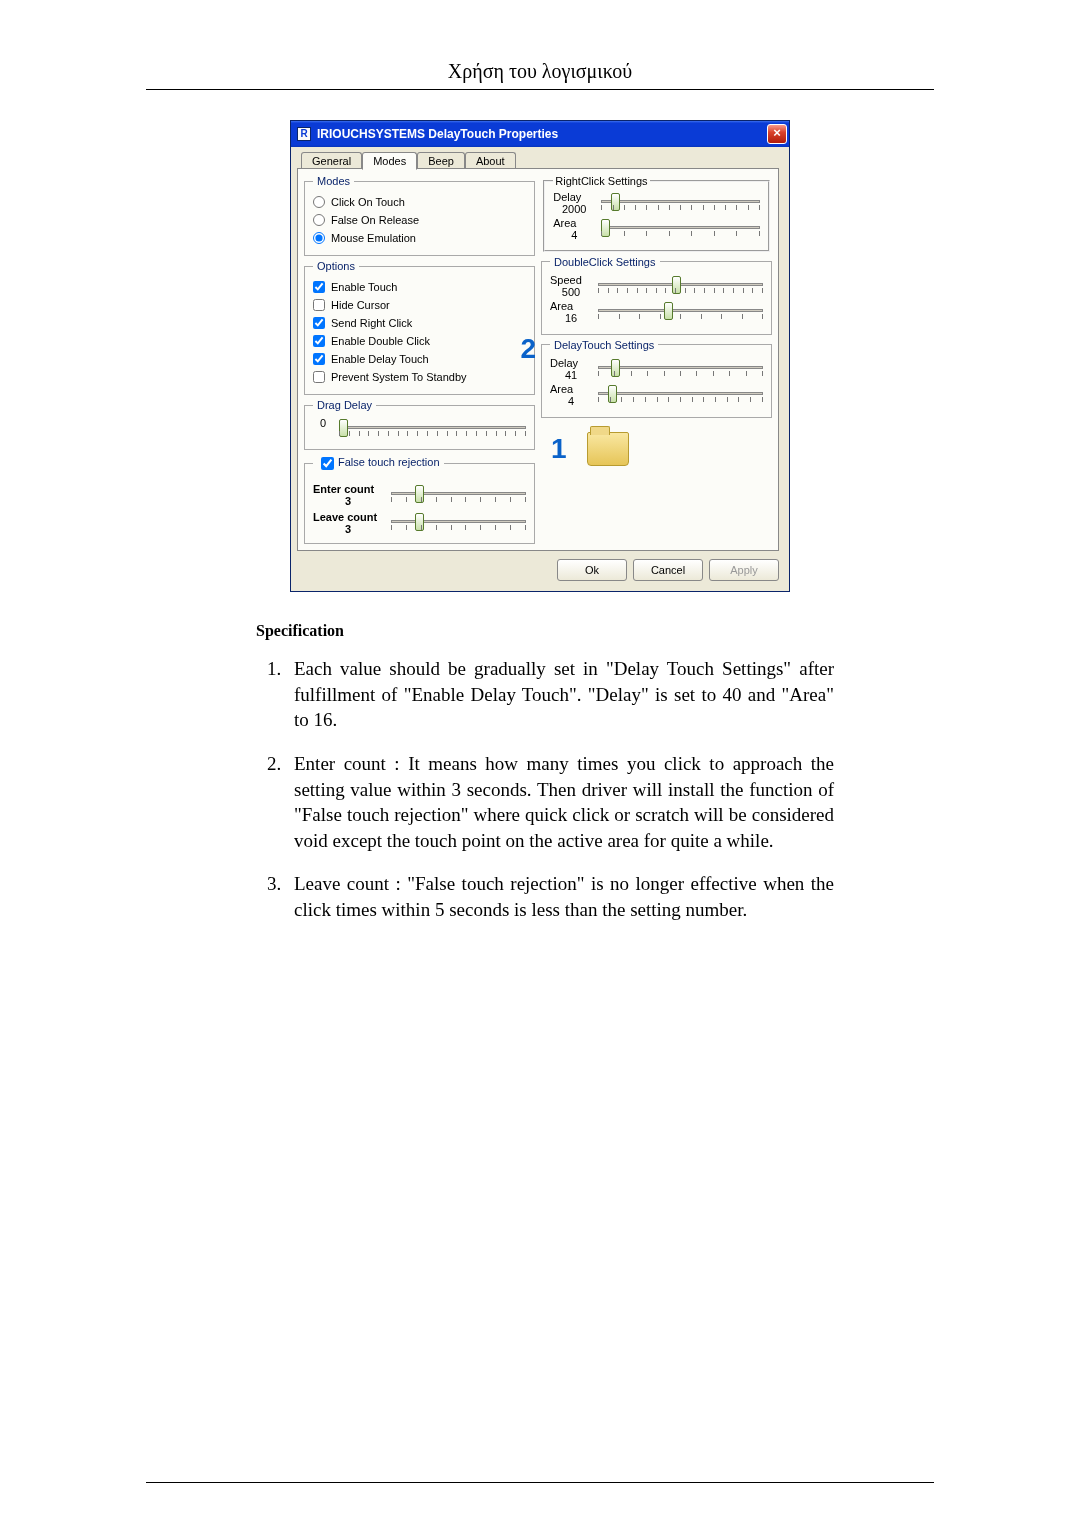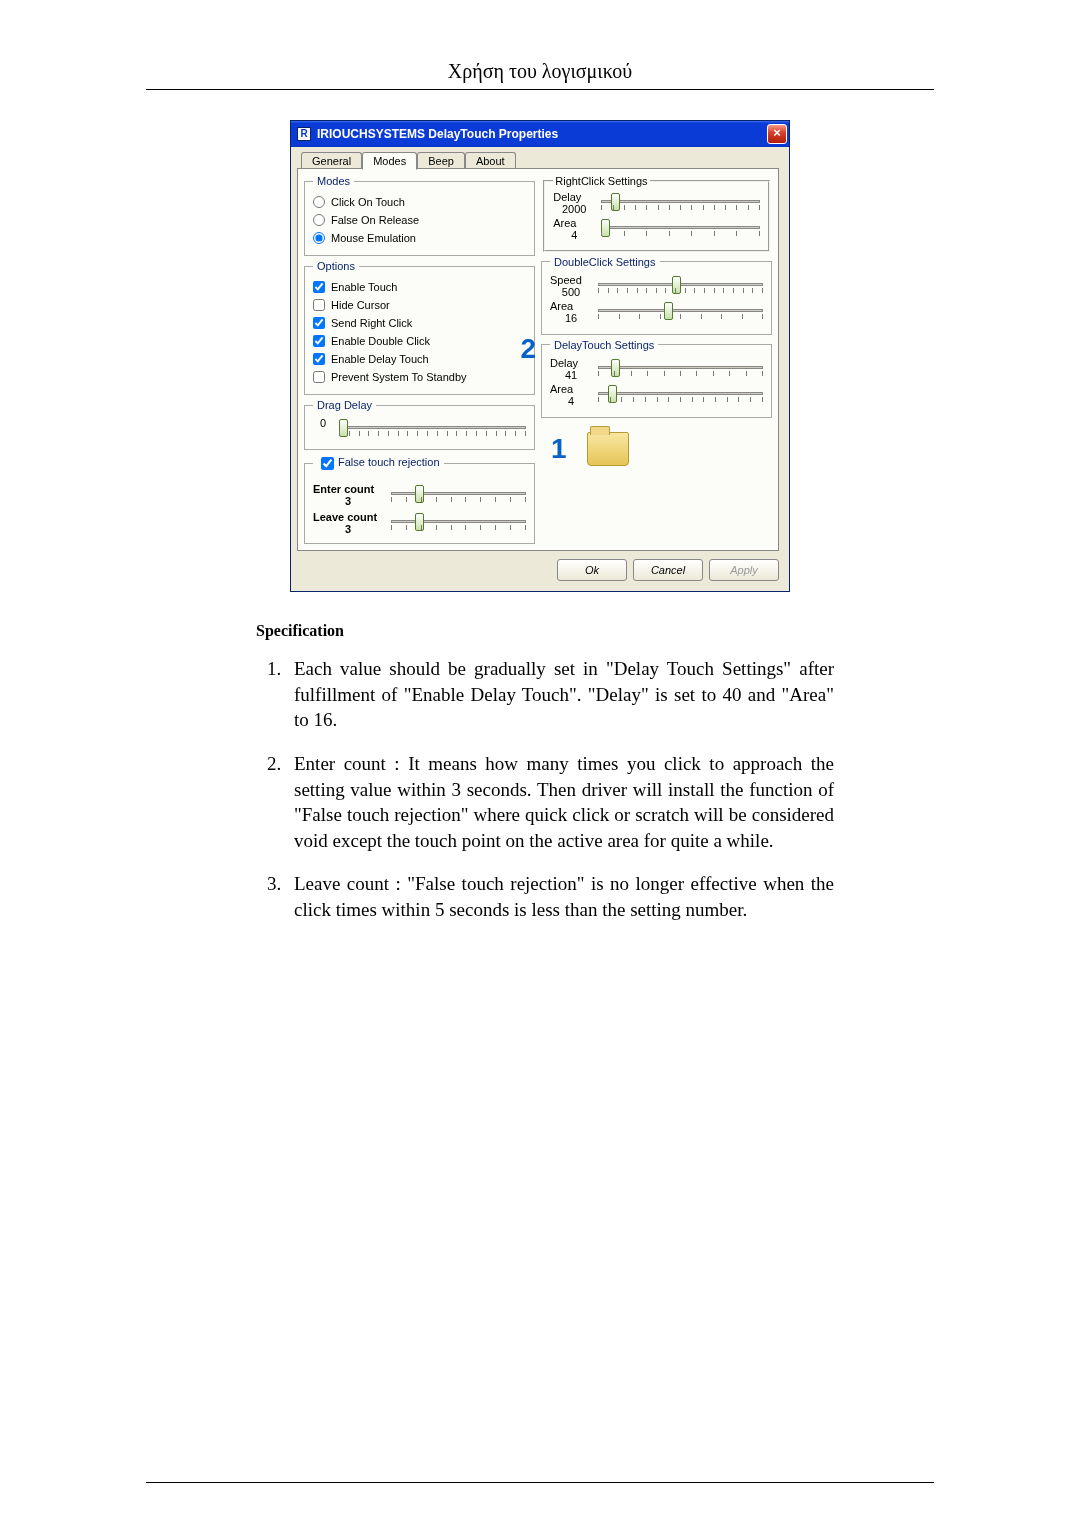--- a/index.html
+++ b/index.html
@@ -140,21 +140,20 @@
   .dlg-footer {
     display:flex; justify-content:flex-end; gap:6px; margin-top:8px;
   }
   .winbtn {
     min-width:70px; height:22px;
     border:1px solid #888;
     background:linear-gradient(#fff,#ece9d8);
     border-radius:3px;
     font-size:11px;
     font-family:Tahoma,sans-serif;
-    font-style:italic;
   }
   .winbtn:disabled { color:#999; }
   .folder-icon {
     width:42px; height:34px;
     background:linear-gradient(#f9e7a1,#e6c558);
     border:1px solid #b89b30;
     border-radius:2px 2px 4px 4px;
     position:relative;
   }
   .folder-icon::before{

